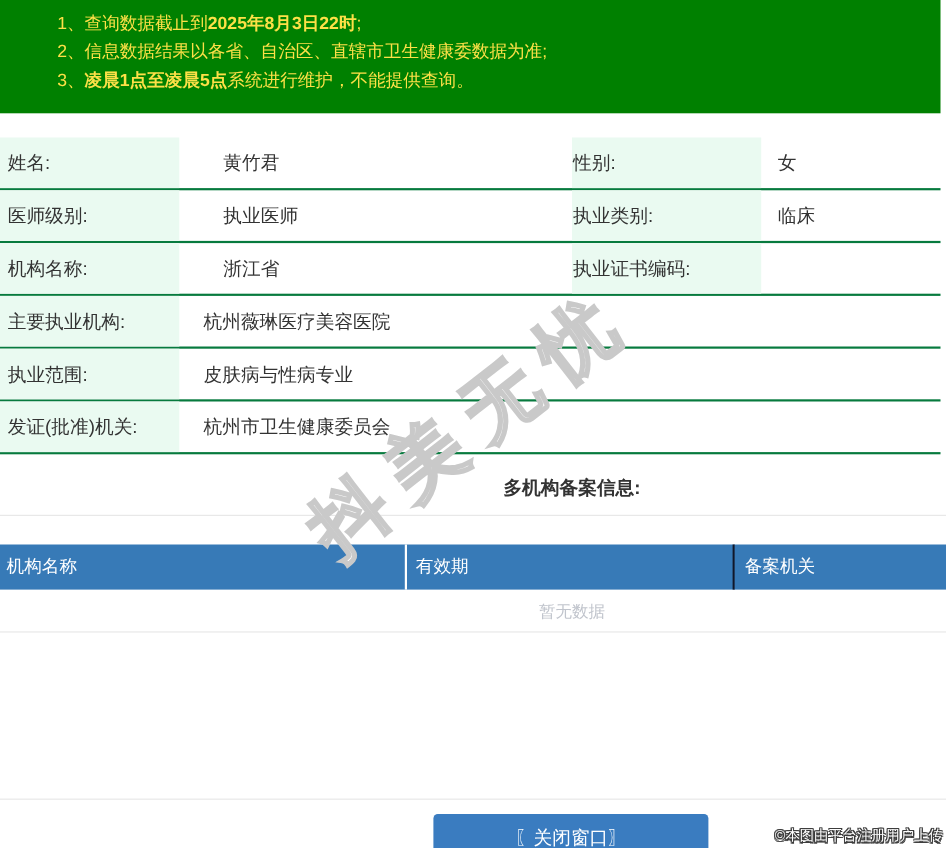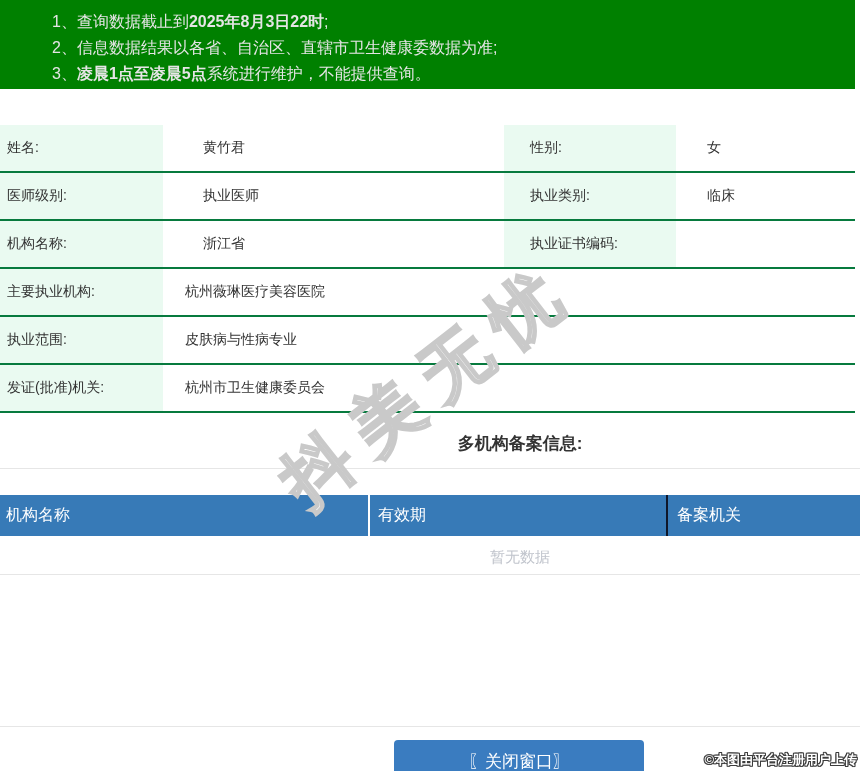--- a/index.html
+++ b/index.html
@@ -2,37 +2,37 @@
 <html><head>
 <meta charset="utf-8">
 <style>
   html,body { margin:0; padding:0; background:#fff; }
   .page {
     position:relative; width:860px; height:771px; overflow:hidden; background:#fff;
     font-family:"Liberation Sans","DejaVu Sans",sans-serif; color:#333;
   }
   
   .banner {
-    position:absolute; left:0; top:0; width:855px; height:89px; box-sizing:border-box;
-    background:#008000; color:#e5e5e5; font-size:16px; padding:9px 0 0 52px;
+    position:absolute; left:0; top:0; width:855px; height:103px; box-sizing:border-box;
+    background:#008000; color:#fde047; font-size:16px; padding:9px 0 0 52px;
   }
   .banner-line { height:26px; line-height:26px; white-space:nowrap; }
   .banner-line b { font-weight:bold; }
 
   
   .info-table { position:absolute; left:0; top:125px; width:855px; }
   .row {
     position:relative; height:48px; box-sizing:border-box;
-    border-bottom:2px solid #077a3e; font-size:14px;
+    border-bottom:2px solid #077a3e; font-size:17px;
   }
   .cell { position:absolute; top:0; height:46px; display:flex; align-items:center; box-sizing:border-box; white-space:nowrap; }
   .lbl { background:#eafaf1; }
   .w1 { left:0; width:163px; padding-left:7px; }
   .v1 { left:163px; width:357px; padding-left:40px; }
-  .w2 { left:504px; width:172px; padding-left:26px; }
+  .w2 { left:520px; width:172px; padding-left:1px; }
   .v2 { left:692px; width:163px; padding-left:15px; }
   .v-full { left:163px; width:692px; padding-left:22px; }
 
   
   .section-title {
     position:absolute; top:432px; left:0; width:1040px; text-align:center;
     font-size:17px; font-weight:bold; color:#333;
   }
   .hr { position:absolute; left:0; width:860px; height:1px; background:#e6e6e6; }
   .hr1 { top:468px; }
@@ -63,21 +63,21 @@
   
   .wm-diagonal {
     position:absolute; left:429px; top:385px;
     transform:translate(-50%,-50%) rotate(-38deg);
     font-size:68px; font-weight:bold; letter-spacing:19px; white-space:nowrap;
     color:#ffffff; -webkit-text-stroke:2.5px #c9c9c9;
     text-shadow:0 0 1px #cccccc; z-index:5; pointer-events:none;
   }
   .wm-credit {
     position:absolute; top:751px; right:3px; z-index:6;
-    font-size:13px; font-weight:bold; color:#ffffff; white-space:nowrap;
+    font-size:13px; font-weight:normal; color:#ffffff; white-space:nowrap;
     text-shadow:-1px -1px 0 #3c3c3c, 1px -1px 0 #3c3c3c, -1px 1px 0 #3c3c3c,
                  1px 1px 0 #3c3c3c, 0 -1px 0 #3c3c3c, 0 1px 0 #3c3c3c,
                 -1px 0 0 #3c3c3c, 1px 0 0 #3c3c3c;
     text-align:right;
   }
 </style>
 </head>
 <body>
 
 <div class="page">

